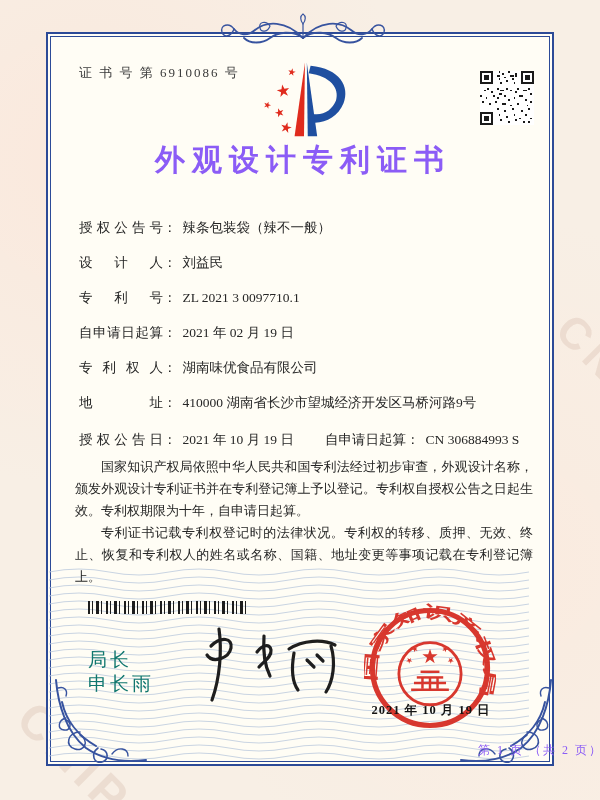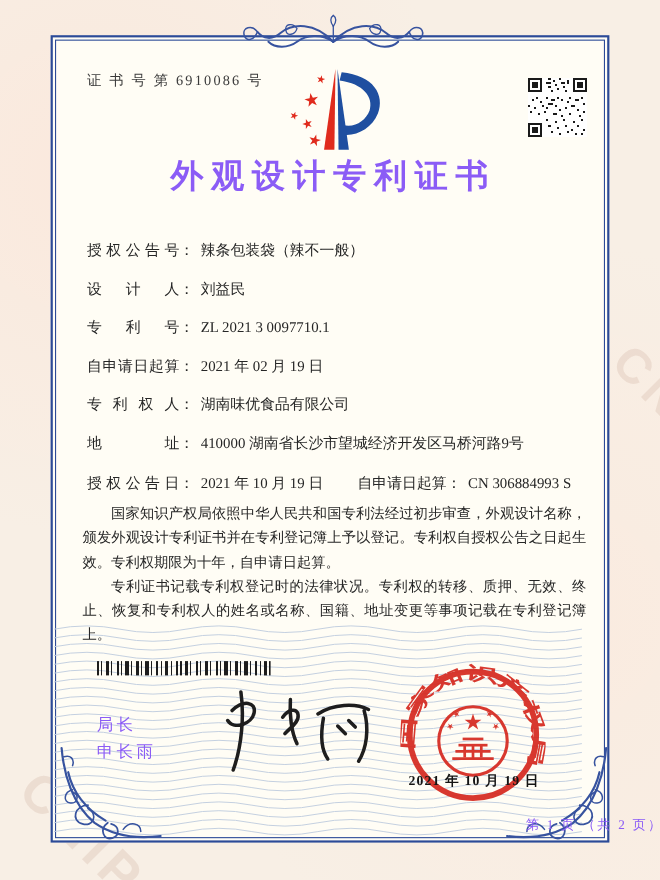--- a/index.html
+++ b/index.html
@@ -47,22 +47,22 @@
   .waves{position:absolute;left:49px;top:566px;width:502px;height:197px;z-index:2;}
   .barcode{
     position:absolute;left:85px;top:601px;width:158px;height:13px;z-index:3;
     background:repeating-linear-gradient(90deg,
       #1d1d1d 0 2px, transparent 2px 4px,
       #1d1d1d 4px 5px, transparent 5px 8px,
       #1d1d1d 8px 11px, transparent 11px 13px,
       #1d1d1d 13px 14px, transparent 14px 18px);
   }
   .signer{
-    position:absolute;left:85px;top:648px;z-index:3;color:#8b5cf6;
-    font-family:"Liberation Sans", sans-serif;font-size:15px;letter-spacing:3px;line-height:24px;
+    position:absolute;left:85px;top:648px;z-index:3;color:#0f766e;
+    font-family:"Liberation Sans", sans-serif;font-size:19px;letter-spacing:3px;line-height:24px;
   }
   .signature{position:absolute;left:178px;top:622px;width:165px;height:85px;z-index:4;}
   .seal{position:absolute;left:361px;top:602px;width:132px;height:132px;z-index:3;}
   .seal-date{
     position:absolute;left:358px;top:702px;width:140px;text-align:center;z-index:5;
     font-size:12.5px;color:#141414;letter-spacing:1px;font-weight:bold;
   }
   .corner{position:absolute;width:96px;height:90px;z-index:4;}
   .corner.bl{left:49px;top:674px;}
   .corner.br{left:456px;top:674px;transform:scaleX(-1);}

